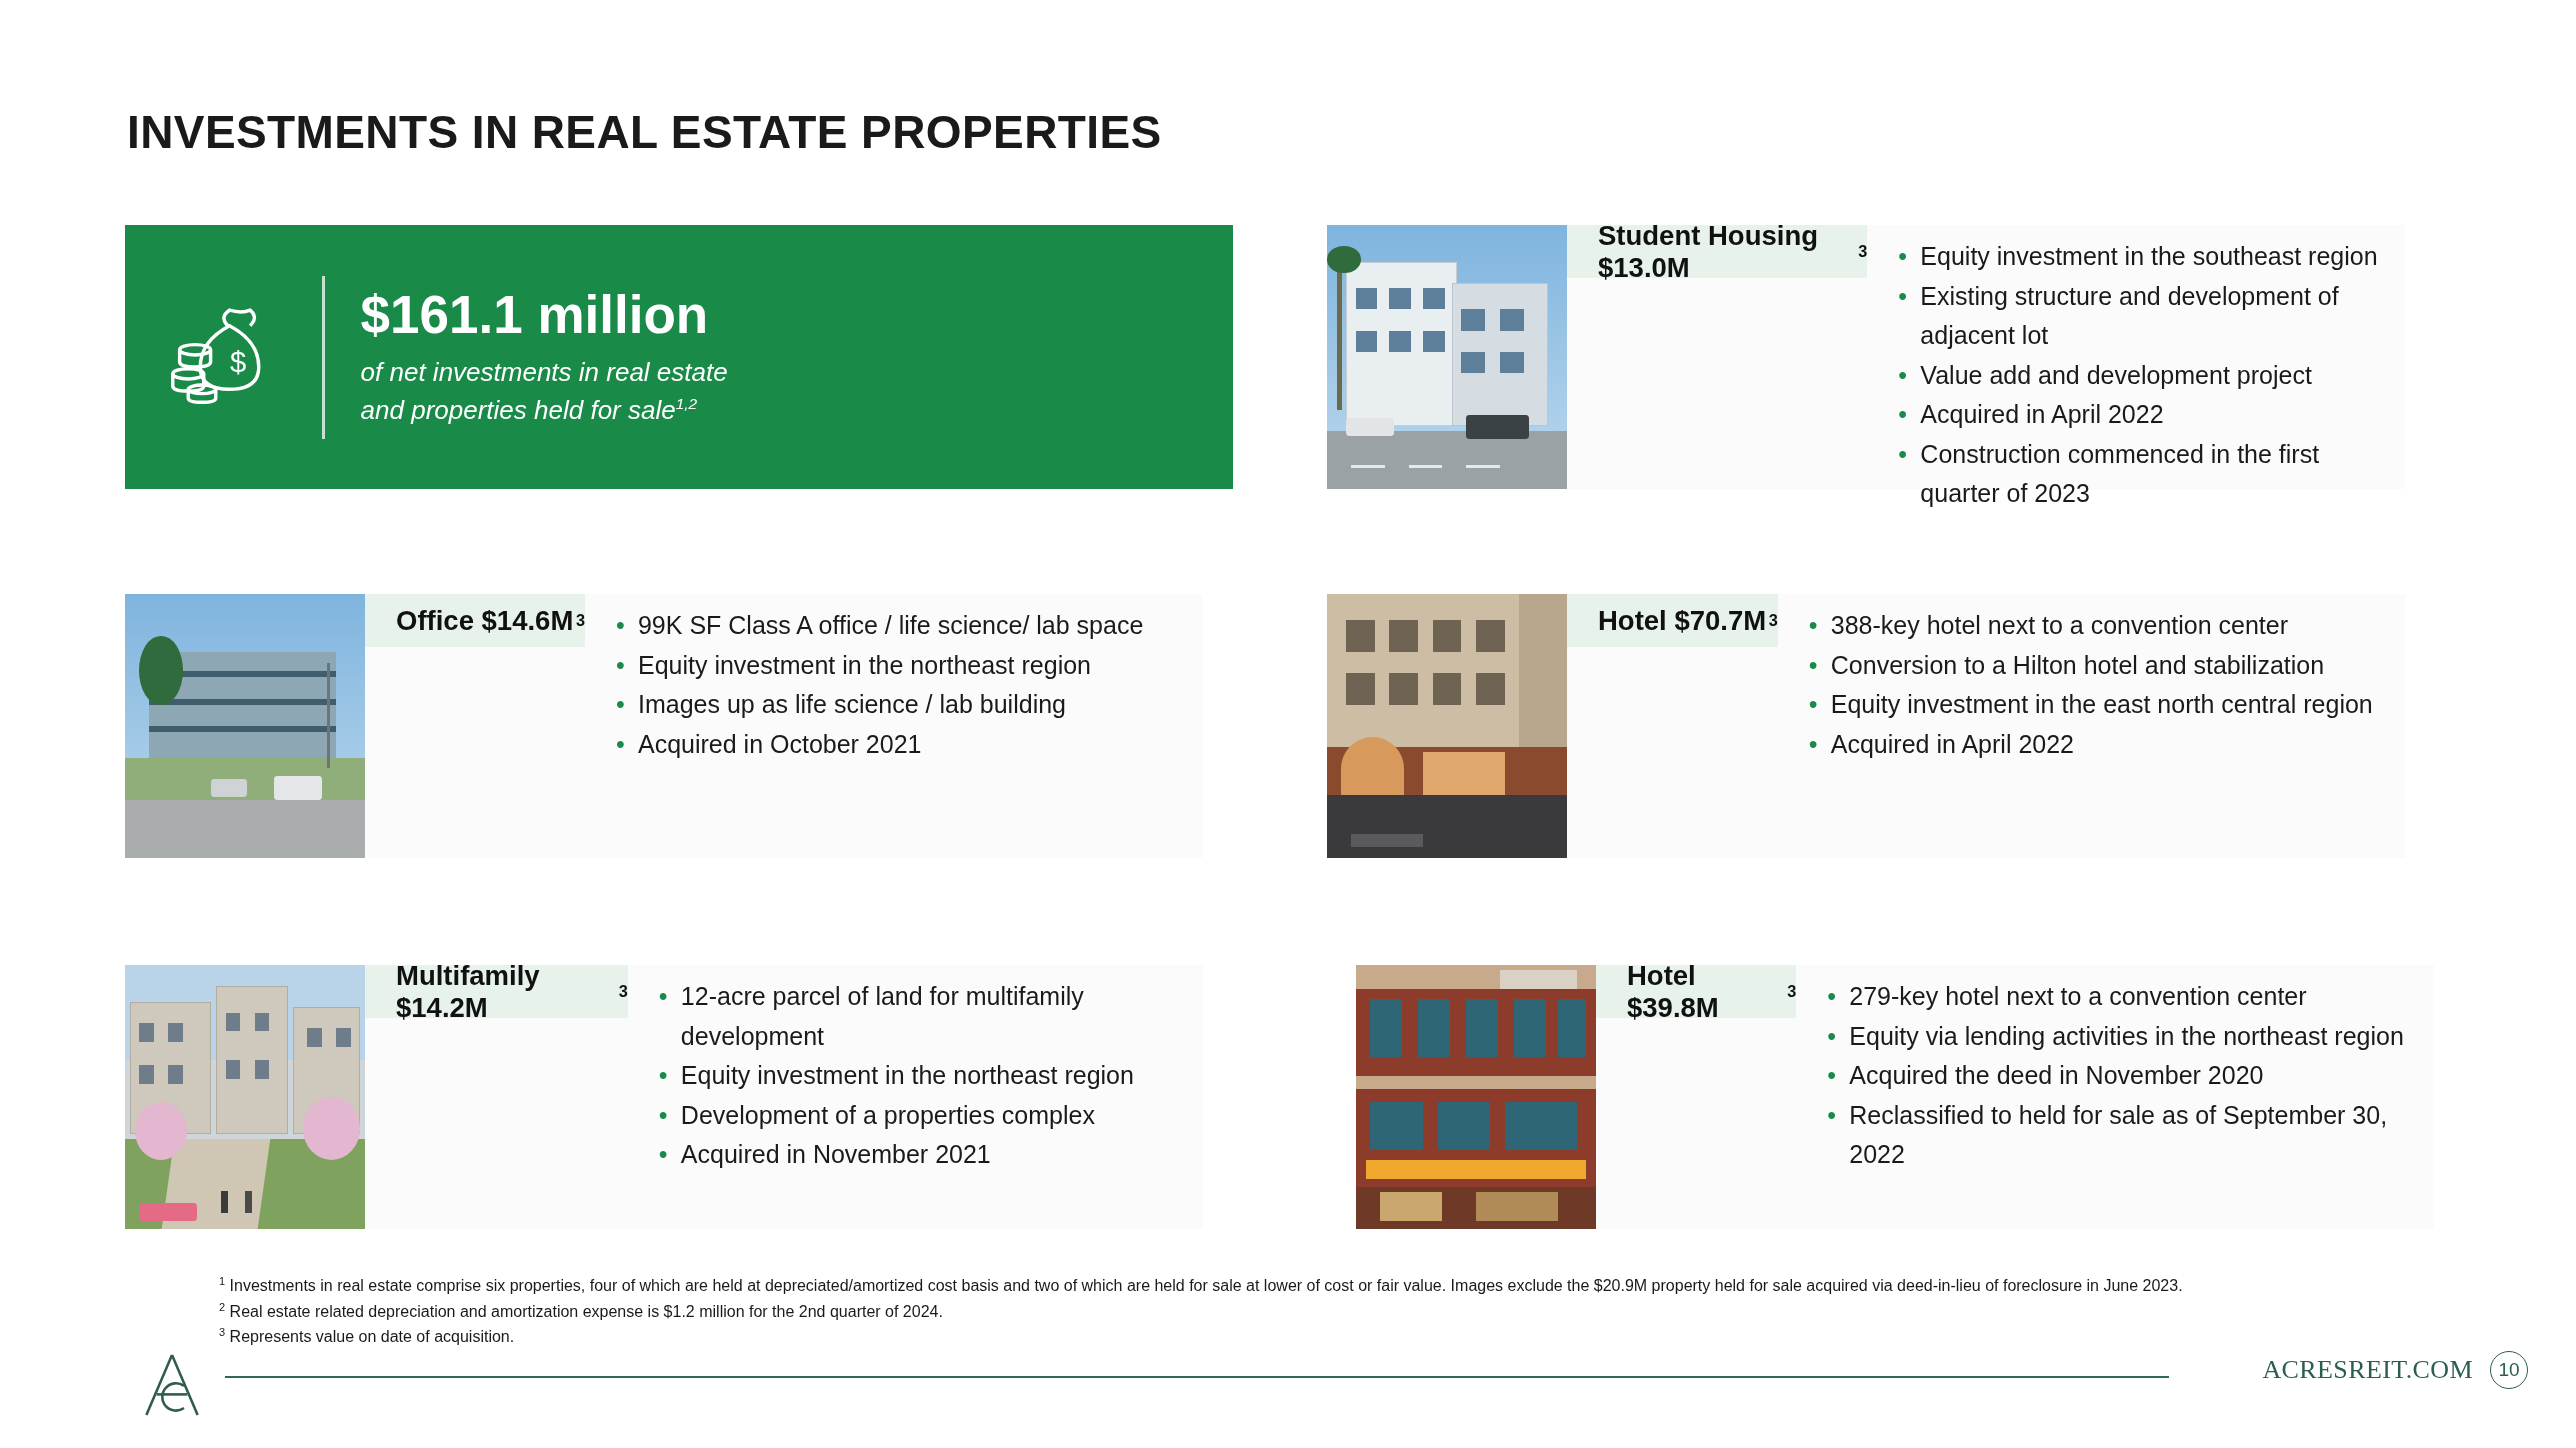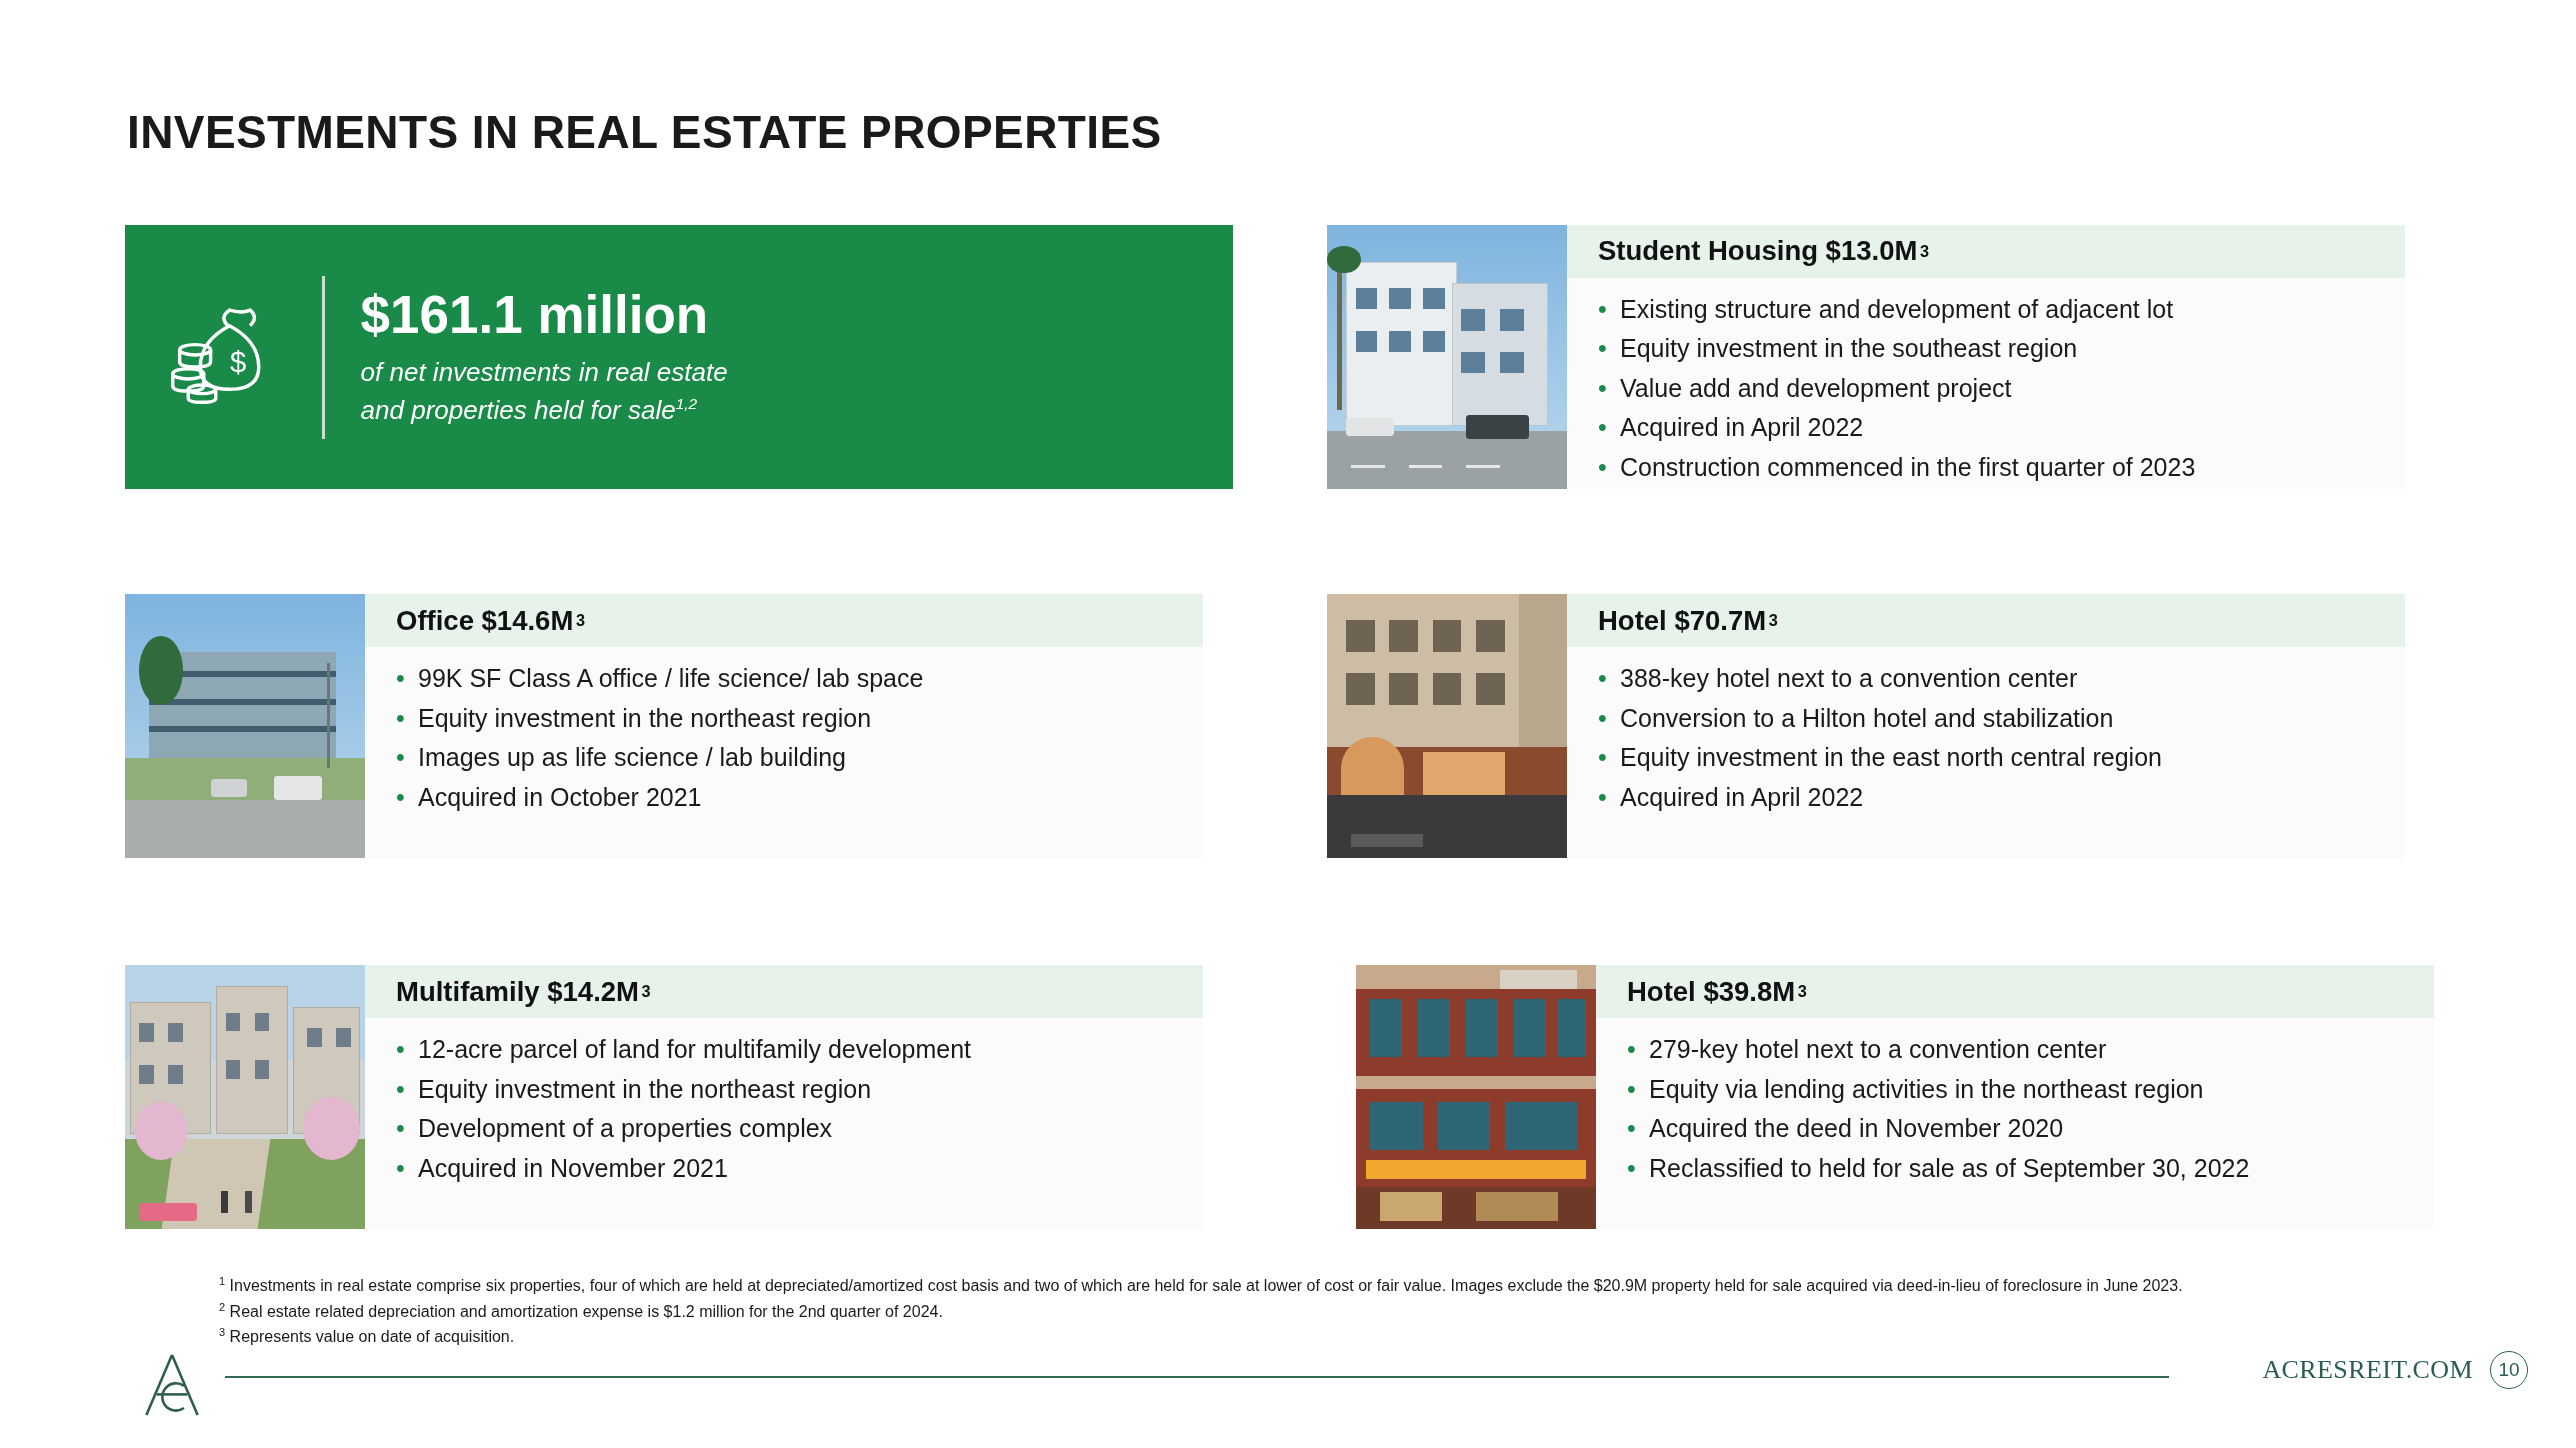--- a/index.html
+++ b/index.html
@@ -75,21 +75,21 @@
   .card-photo {
     width: 240px;
     flex: 0 0 240px;
     position: relative;
     overflow: hidden;
     background: #cfd6da;
   }
   .card-body {
     flex: 1 1 auto;
     display: flex;
-    flex-direction: column;
+    flex-direction: row;
     background: #fbfbfb;
   }
   .card-head {
     background: #e6f2ea;
     padding: 10.3px 0 10.3px 31px;
     font-size: 27.5px;
     font-weight: bold;
     color: #111111;
     height: 53px;
     display: flex;
@@ -259,22 +259,22 @@
       <div class="ph sh-stripe" style="left:58%; width:14%;"></div>
       <div class="ph" style="left:58%; bottom:19%; width:26%; height:9%; background:#3b4246; border-radius:3.4px;"></div>
       <div class="ph" style="left:8%; bottom:20%; width:20%; height:7%; background:#e2e4e6; border-radius:3.4px;"></div>
     </div>
     <div class="card-body">
       <div class="card-head">
         <span>Student Housing $13.0M</span>
           <sup>3</sup>
       </div>
       <ul class="bullets">
+        <li>Equity investment in the southeast region</li>
         <li>Existing structure and development of adjacent lot</li>
-        <li>Equity investment in the southeast region</li>
         <li>Value add and development project</li>
         <li>Acquired in April 2022</li>
         <li>Construction commenced in the first quarter of 2023</li>
       </ul>
     </div>
   </div>
 
   <div class="card" style="left:125px; top:594px; width:1078px; height:264px;">
     <div class="card-photo sky-blue">
       <div class="ph of-bldg">

